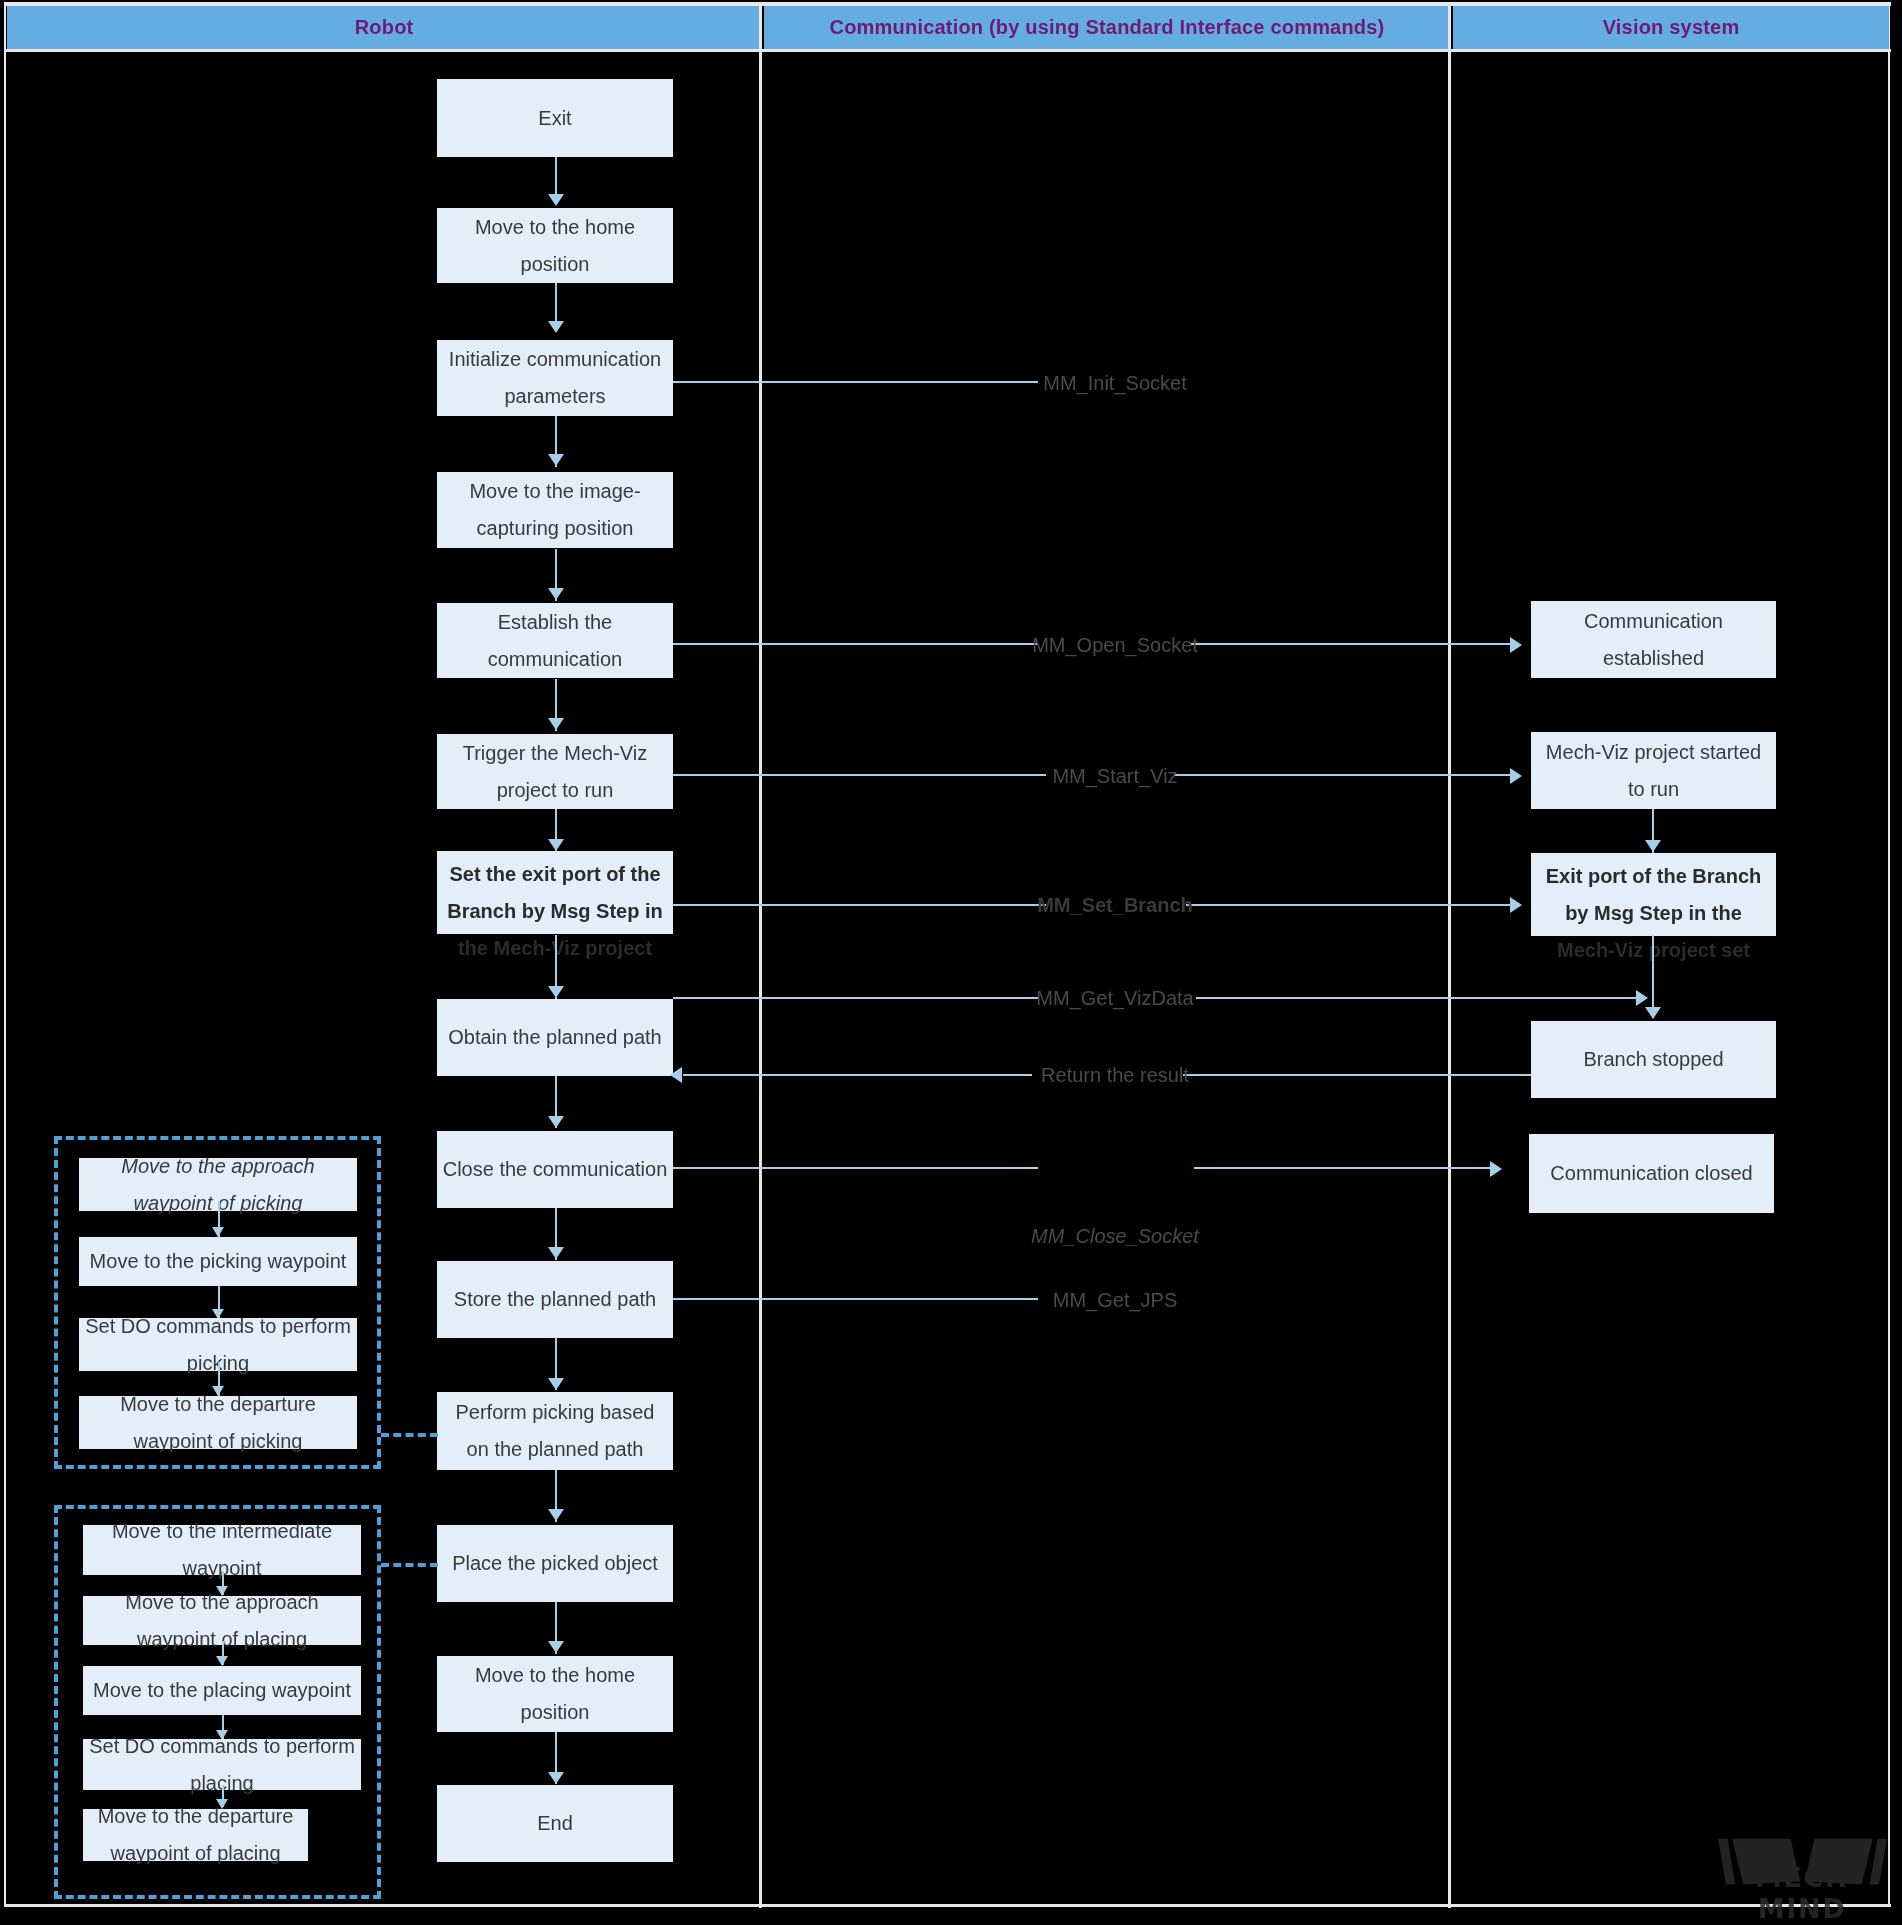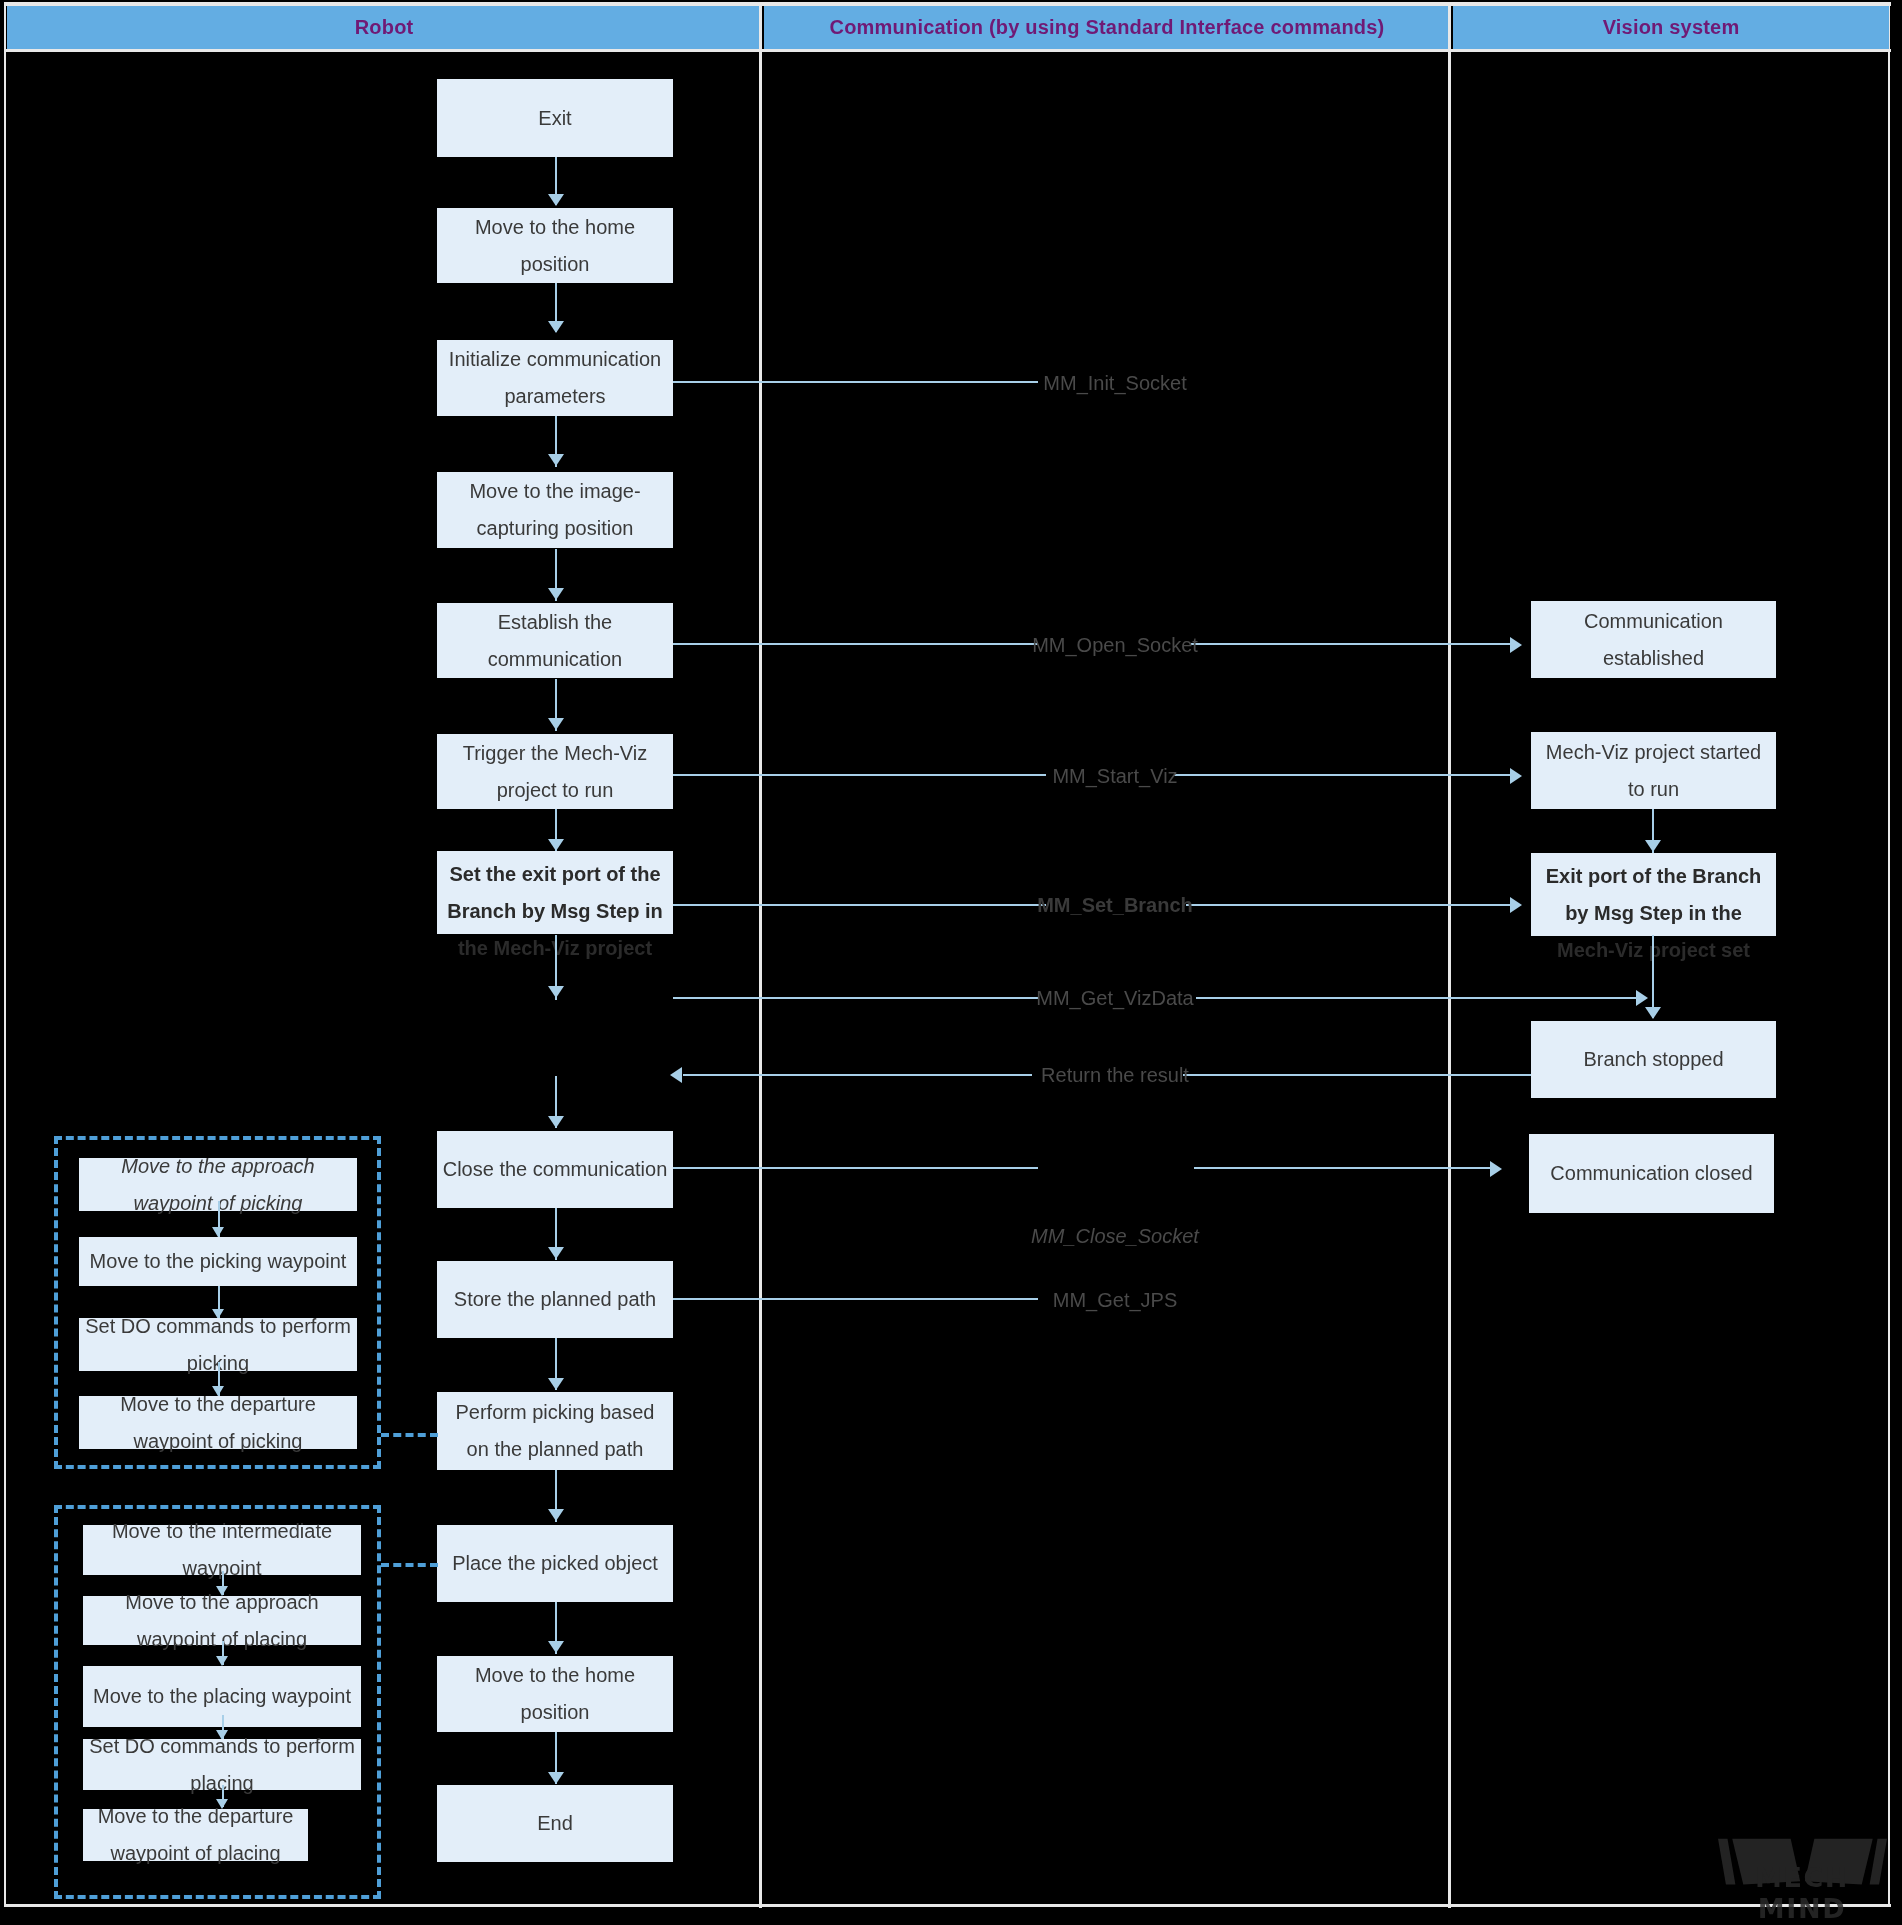--- a/index.html
+++ b/index.html
@@ -110,20 +110,23 @@
   </div>
   <div class="vline" style="left:555px;top:809px;height:44px;"></div>
   <div class="arrow-d" style="left:548px;top:839px;"></div>
 
   <div class="node bold overflow" style="left:437px;top:851px;width:236px;height:83px;">
     <span>Set the exit port of the Branch by Msg Step in the Mech-Viz project</span>
   </div>
   <div class="vline" style="left:555px;top:935px;height:65px;"></div>
   <div class="arrow-d" style="left:548px;top:986px;"></div>
 
+  <div class="node" style="left:437px;top:999px;width:236px;height:77px;">
+    <span>Obtain the planned path</span>
+  </div>
   <div class="vline" style="left:555px;top:1076px;height:52px;"></div>
   <div class="arrow-d" style="left:548px;top:1116px;"></div>
 
   <div class="node" style="left:437px;top:1131px;width:236px;height:77px;">
     <span>Close the communication</span>
   </div>
   <div class="vline" style="left:555px;top:1208px;height:52px;"></div>
   <div class="arrow-d" style="left:548px;top:1247px;"></div>
 
   <div class="node" style="left:437px;top:1261px;width:236px;height:77px;">
@@ -263,21 +266,21 @@
   </div>
   <div class="vline" style="left:222px;top:1571px;height:24px;"></div>
   <div class="arrow-d" style="left:216px;top:1586px;border-left-width:6.4px;border-right-width:6.4px;border-top-width:10.3px;"></div>
 
   <div class="node" style="left:83px;top:1596px;width:278px;height:49px;">
     <span>Move to the approach waypoint of placing</span>
   </div>
   <div class="vline" style="left:222px;top:1641px;height:24px;"></div>
   <div class="arrow-d" style="left:216px;top:1656px;border-left-width:6.4px;border-right-width:6.4px;border-top-width:10.3px;"></div>
 
-  <div class="node" style="left:83px;top:1666px;width:278px;height:61px;">
+  <div class="node" style="left:83px;top:1666px;width:278px;height:49px;">
     <span>Move to the placing waypoint</span>
   </div>
   <div class="vline" style="left:222px;top:1715px;height:24px;"></div>
   <div class="arrow-d" style="left:216px;top:1730px;border-left-width:6.4px;border-right-width:6.4px;border-top-width:10.3px;"></div>
 
   <div class="node" style="left:83px;top:1739px;width:278px;height:51px;">
     <span>Set DO commands to perform placing</span>
   </div>
   <div class="vline" style="left:222px;top:1785px;height:22px;"></div>
   <div class="arrow-d" style="left:216px;top:1799px;border-left-width:6.4px;border-right-width:6.4px;border-top-width:10.3px;"></div>

